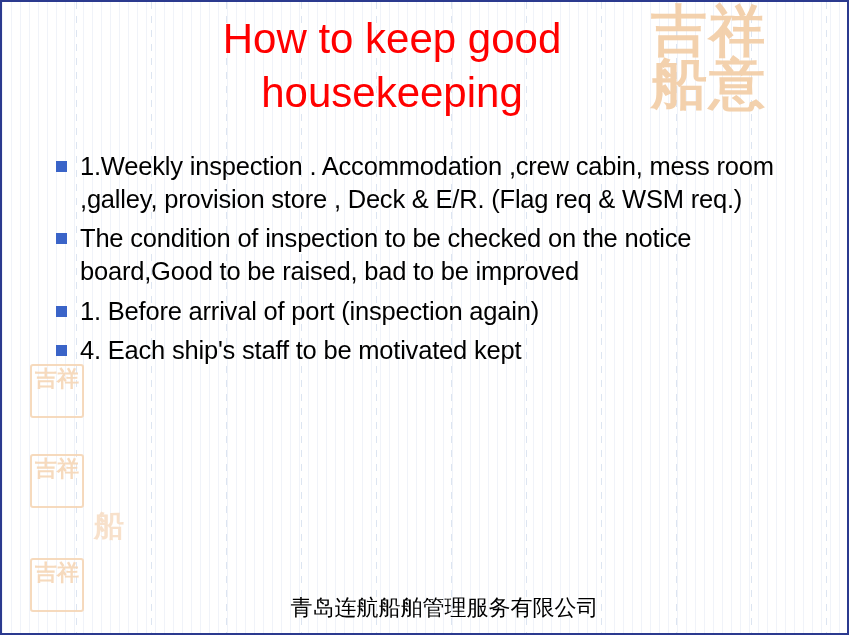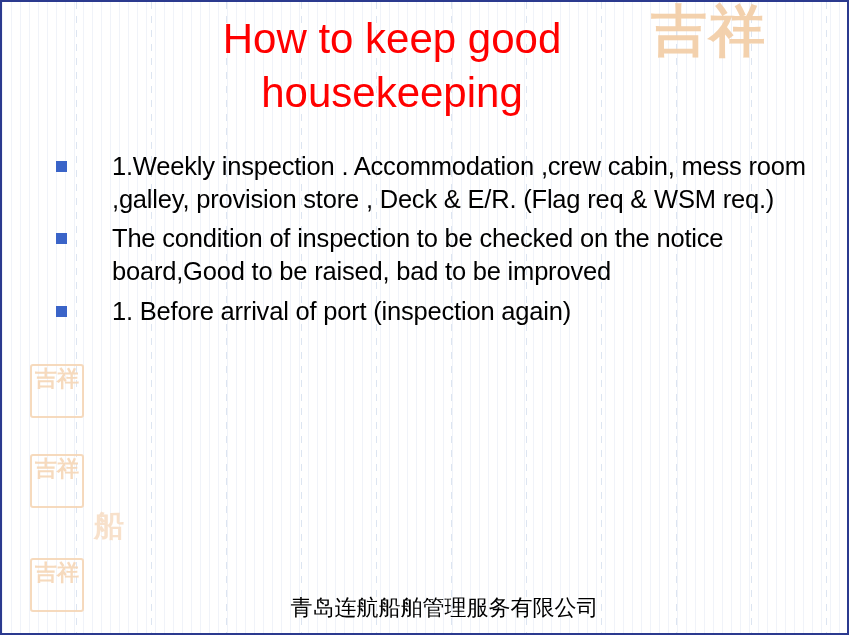--- a/index.html
+++ b/index.html
@@ -115,21 +115,20 @@
   .bullets {
     position: absolute;
     left: 54px;
     top: 148px;
     width: 760px;
   }
   .bullet {
     display: flex;
     align-items: flex-start;
     margin-bottom: 6px;
-    gap: 32px;
   }
   .bullet-marker {
     flex: 0 0 auto;
     width: 11px;
     height: 11px;
     background: #3a64c8;
     margin-top: 11px;
     margin-right: 13px;
   }
   .bullet-text {
@@ -155,20 +154,21 @@
 </head>
 <body>
 
 <div class="slide">
 
   <div class="bg-guides"></div>
   <div class="bg-guides-v"></div>
 
   <div class="seal seal-big">
     <span class="row">吉祥</span>
+    <span class="row">船意</span>
   </div>
   <div class="seal seal-left seal-l1">吉祥</div>
   <div class="seal seal-left seal-l2">吉祥</div>
   <div class="seal seal-left seal-l3">吉祥</div>
   <div class="seal seal-mid">船</div>
 
   <div class="title">How to keep good housekeeping</div>
 
   <div class="bullets">
     <div class="bullet">
@@ -176,17 +176,21 @@
       <span class="bullet-text">1.Weekly inspection . Accommodation ,crew cabin, mess room ,galley, provision store , Deck &amp; E/R. (Flag req &amp; WSM req.)</span>
     </div>
     <div class="bullet">
       <span class="bullet-marker"></span>
       <span class="bullet-text"> The condition of inspection to be checked on the notice board,Good to be raised, bad to be improved</span>
     </div>
     <div class="bullet">
       <span class="bullet-marker"></span>
       <span class="bullet-text">1. Before arrival of port (inspection again)</span>
     </div>
+    <div class="bullet">
+      <span class="bullet-marker"></span>
+      <span class="bullet-text">4. Each ship's staff to be motivated kept</span>
+    </div>
   </div>
 
   <div class="footer">青岛连航船舶管理服务有限公司</div>
 
 </div>
 
 </body></html>

